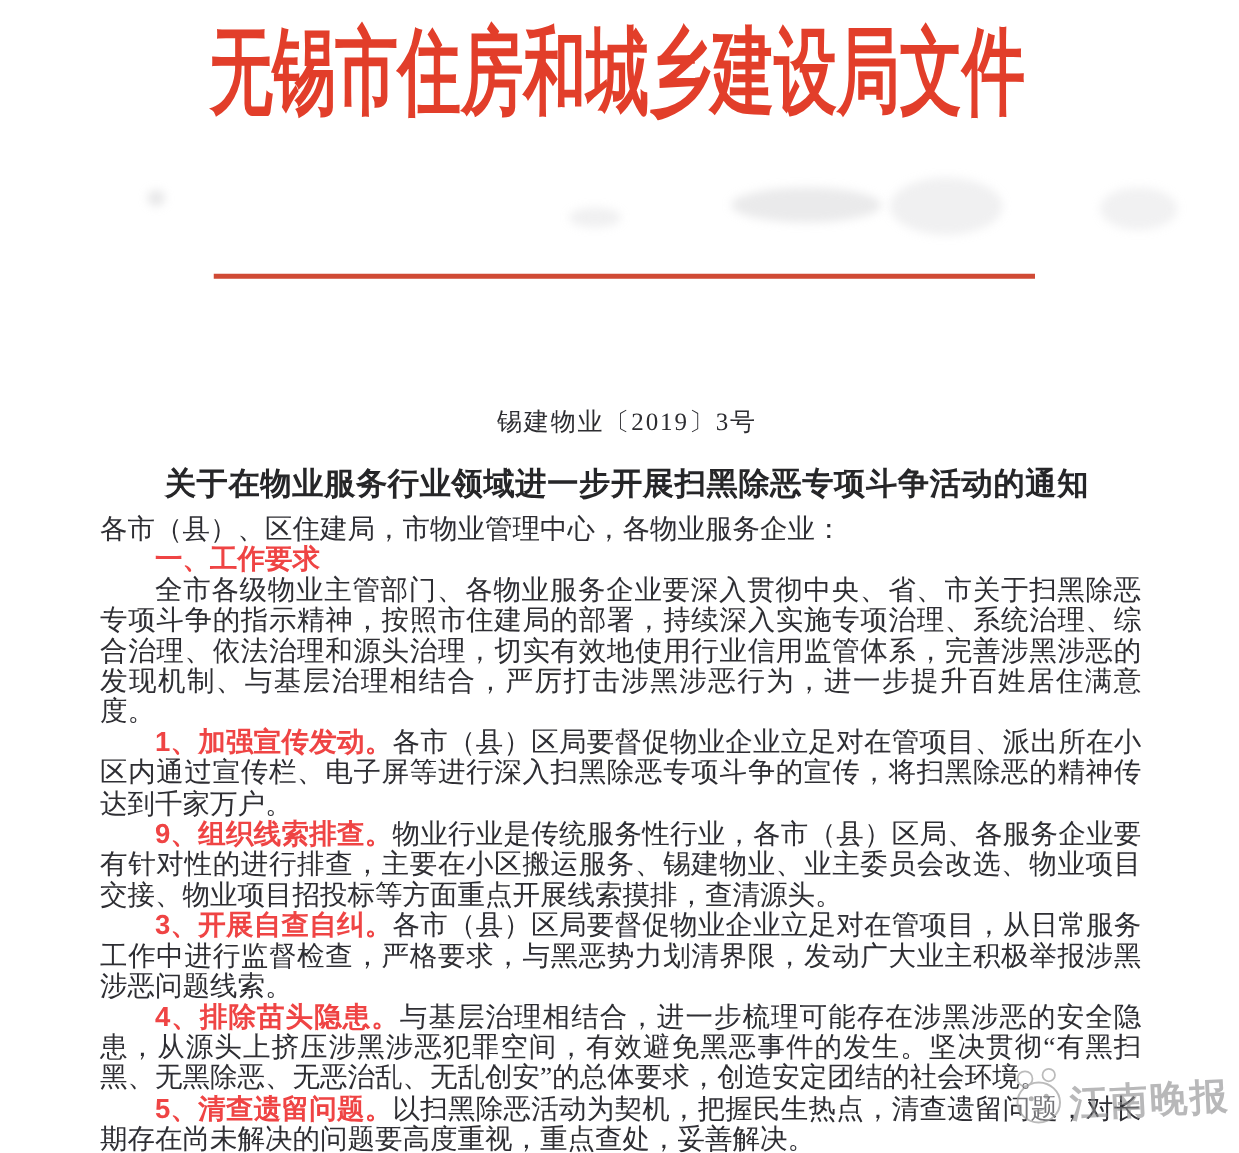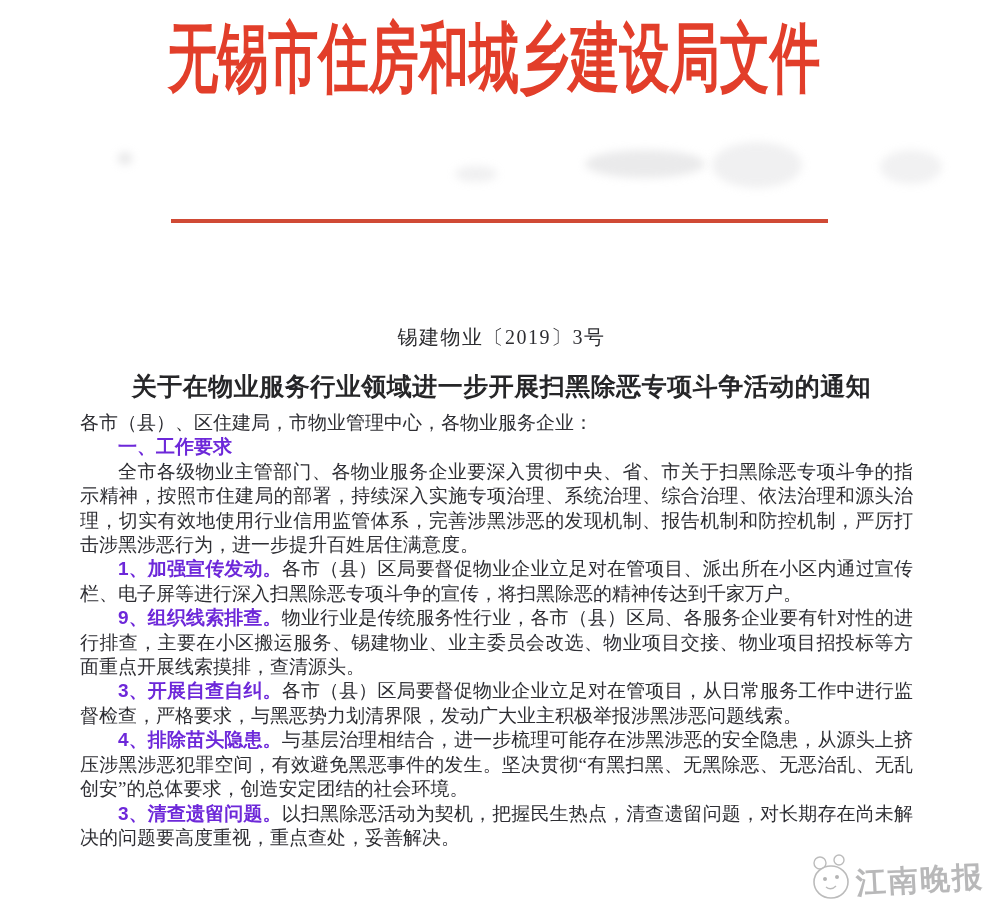--- a/index.html
+++ b/index.html
@@ -33,26 +33,26 @@
   }
 
   .doc-title {
     position:absolute; top:370px; left:6px; width:991px; text-align:center;
     font-size:25px; font-weight:700; color:#262628; letter-spacing:0.5px;
     font-family:"Liberation Sans","DejaVu Sans",sans-serif;
   }
 
   .doc-body {
     position:absolute; top:411px; left:80px; width:833px;
-    font-size:19px; line-height:24.4px; color:#2e2e33; text-align:justify;
+    font-size:22px; line-height:24.4px; color:#2e2e33; text-align:justify;
   }
   .doc-body p { margin:0; }
   .indent { text-indent:2em; }
   .lead, .section-heading {
-    font-weight:700; color:#6d28d9;
+    font-weight:700; color:#ef4444;
     font-family:"Liberation Sans","DejaVu Sans",sans-serif;
   }
 
   
   .watermark { position:absolute; left:806px; top:850px; width:190px; height:64px; pointer-events:none; }
   .watermark svg { position:absolute; left:0; top:2px; opacity:0.75; }
   .watermark .wm-text {
     position:absolute; left:50px; top:10px; white-space:nowrap;
     font-size:30px; font-weight:700; letter-spacing:2px;
     color:rgba(140,140,142,0.62); transform:rotate(-3deg);
@@ -76,27 +76,27 @@
 
   <div class="red-line"></div>
 
   <div class="doc-number">锡建物业〔2019〕3号</div>
 
   <div class="doc-title">关于在物业服务行业领域进一步开展扫黑除恶专项斗争活动的通知</div>
 
   <div class="doc-body">
     <p>各市（县）、区住建局，市物业管理中心，各物业服务企业：</p>
     <p class="indent section-heading">一、工作要求</p>
-    <p class="indent">全市各级物业主管部门、各物业服务企业要深入贯彻中央、省、市关于扫黑除恶专项斗争的指示精神，按照市住建局的部署，持续深入实施专项治理、系统治理、综合治理、依法治理和源头治理，切实有效地使用行业信用监管体系，完善涉黑涉恶的发现机制、报告机制和防控机制，严厉打击涉黑涉恶行为，进一步提升百姓居住满意度。</p>
+    <p class="indent">全市各级物业主管部门、各物业服务企业要深入贯彻中央、省、市关于扫黑除恶专项斗争的指示精神，按照市住建局的部署，持续深入实施专项治理、系统治理、综合治理、依法治理和源头治理，切实有效地使用行业信用监管体系，完善涉黑涉恶的发现机制、与基层治理相结合，严厉打击涉黑涉恶行为，进一步提升百姓居住满意度。</p>
 
     <p class="indent"><span class="lead">1、加强宣传发动。</span><span>各市（县）区局要督促物业企业立足对在管项目、派出所在小区内通过宣传栏、电子屏等进行深入扫黑除恶专项斗争的宣传，将扫黑除恶的精神传达到千家万户。</span></p>
     <p class="indent"><span class="lead">9、组织线索排查。</span><span>物业行业是传统服务性行业，各市（县）区局、各服务企业要有针对性的进行排查，主要在小区搬运服务、锡建物业、业主委员会改选、物业项目交接、物业项目招投标等方面重点开展线索摸排，查清源头。</span></p>
     <p class="indent"><span class="lead">3、开展自查自纠。</span><span>各市（县）区局要督促物业企业立足对在管项目，从日常服务工作中进行监督检查，严格要求，与黑恶势力划清界限，发动广大业主积极举报涉黑涉恶问题线索。</span></p>
     <p class="indent"><span class="lead">4、排除苗头隐患。</span><span>与基层治理相结合，进一步梳理可能存在涉黑涉恶的安全隐患，从源头上挤压涉黑涉恶犯罪空间，有效避免黑恶事件的发生。坚决贯彻“有黑扫黑、无黑除恶、无恶治乱、无乱创安”的总体要求，创造安定团结的社会环境。</span></p>
-    <p class="indent"><span class="lead">3、清查遗留问题。</span><span>以扫黑除恶活动为契机，把握民生热点，清查遗留问题，对长期存在尚未解决的问题要高度重视，重点查处，妥善解决。</span></p>
+    <p class="indent"><span class="lead">5、清查遗留问题。</span><span>以扫黑除恶活动为契机，把握民生热点，清查遗留问题，对长期存在尚未解决的问题要高度重视，重点查处，妥善解决。</span></p>
   </div>
 
   <div class="watermark">
     <svg width="52" height="56" viewBox="0 0 52 56">
       <circle cx="14" cy="11" r="6" fill="rgba(255,255,255,0.4)" stroke="#a5a5a5" stroke-width="1.4"></circle>
       <circle cx="33" cy="8" r="5" fill="rgba(255,255,255,0.4)" stroke="#a5a5a5" stroke-width="1.4"></circle>
       <ellipse cx="25" cy="30" rx="17" ry="16" fill="rgba(255,255,255,0.45)" stroke="#a5a5a5" stroke-width="1.6"></ellipse>
       <circle cx="19" cy="27" r="2" fill="#9c9c9c"></circle>
       <circle cx="31" cy="25" r="2" fill="#9c9c9c"></circle>
       <path d="M20 35 q5 4 10 -1" fill="none" stroke="#a5a5a5" stroke-width="1.4"></path>

